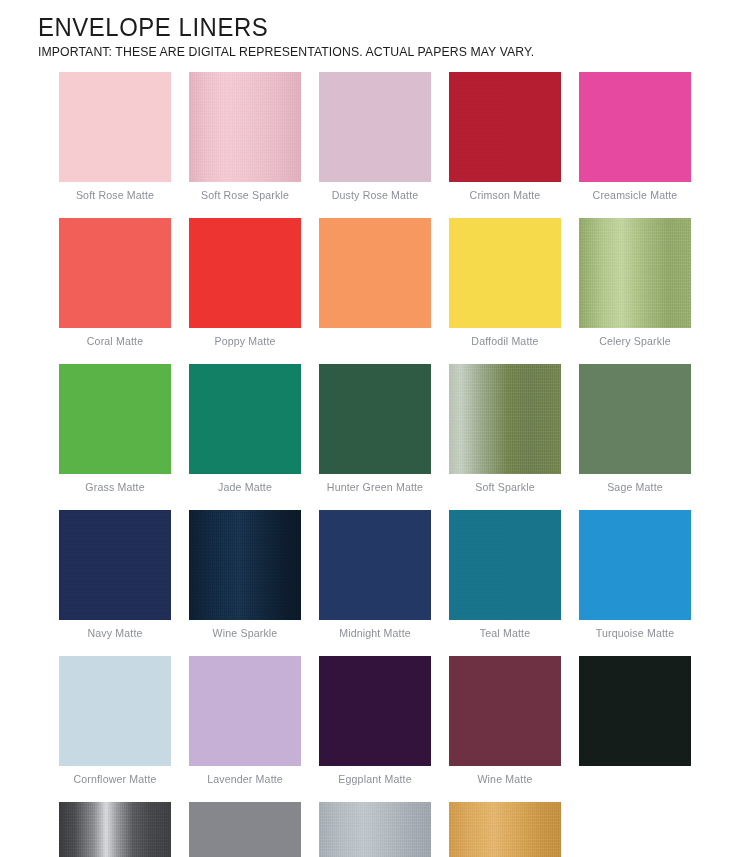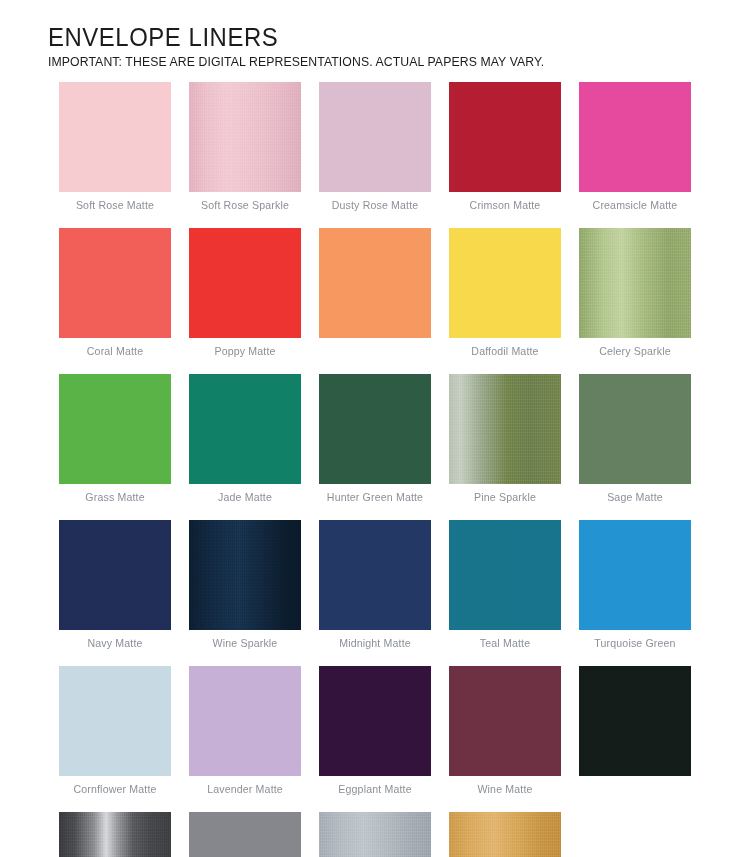--- a/index.html
+++ b/index.html
@@ -13,21 +13,21 @@
     height: 857px;
     font-family: "Liberation Sans", sans-serif;
     -webkit-font-smoothing: antialiased;
     overflow: hidden;
   }
   .sheet {
     position: relative;
     width: 750px;
     height: 827px;
     box-sizing: border-box;
-    padding: 15px;
+    padding: 5px;
   }
   
   .header {
     padding: 8px 0 0 33px;
   }
   .title {
     font-family: "Liberation Sans", sans-serif;
     font-size: 26px;
     line-height: 28px;
     letter-spacing: 0.6px;
@@ -173,21 +173,21 @@
       <div class="cell">
         <div class="swatch matte" style="background-color: rgb(15, 128, 101);"></div>
         <span class="label">Jade Matte</span>
       </div>
       <div class="cell">
         <div class="swatch matte" style="background-color: rgb(45, 90, 66);"></div>
         <span class="label">Hunter Green Matte</span>
       </div>
       <div class="cell">
         <div class="swatch sparkle" style="background-color: rgb(142, 155, 120); background-image: linear-gradient(90deg, rgb(185, 195, 180) 0%, rgb(198, 207, 194) 10%, rgb(154, 168, 140) 30%, rgb(118, 135, 79) 52%, rgb(111, 129, 80) 72%, rgb(118, 135, 79) 100%);"></div>
-        <span class="label">Pine Sparkle</span>
+        <span class="label">Soft Sparkle</span>
       </div>
       <div class="cell">
         <div class="swatch matte" style="background-color: rgb(99, 128, 95);"></div>
         <span class="label">Sage Matte</span>
       </div>
       <div class="cell">
         <div class="swatch matte" style="background-color: rgb(31, 45, 86);"></div>
         <span class="label">Navy Matte</span>
       </div>
       <div class="cell">
@@ -197,21 +197,21 @@
       <div class="cell">
         <div class="swatch matte" style="background-color: rgb(34, 55, 101);"></div>
         <span class="label">Midnight Matte</span>
       </div>
       <div class="cell">
         <div class="swatch matte" style="background-color: rgb(22, 116, 140);"></div>
         <span class="label">Teal Matte</span>
       </div>
       <div class="cell">
         <div class="swatch matte" style="background-color: rgb(34, 147, 210);"></div>
-        <span class="label">Turquoise Green</span>
+        <span class="label">Turquoise Matte</span>
       </div>
       <div class="cell">
         <div class="swatch matte" style="background-color: rgb(199, 218, 227);"></div>
         <span class="label">Cornflower Matte</span>
       </div>
       <div class="cell">
         <div class="swatch matte" style="background-color: rgb(198, 176, 214);"></div>
         <span class="label">Lavender Matte</span>
       </div>
       <div class="cell">

